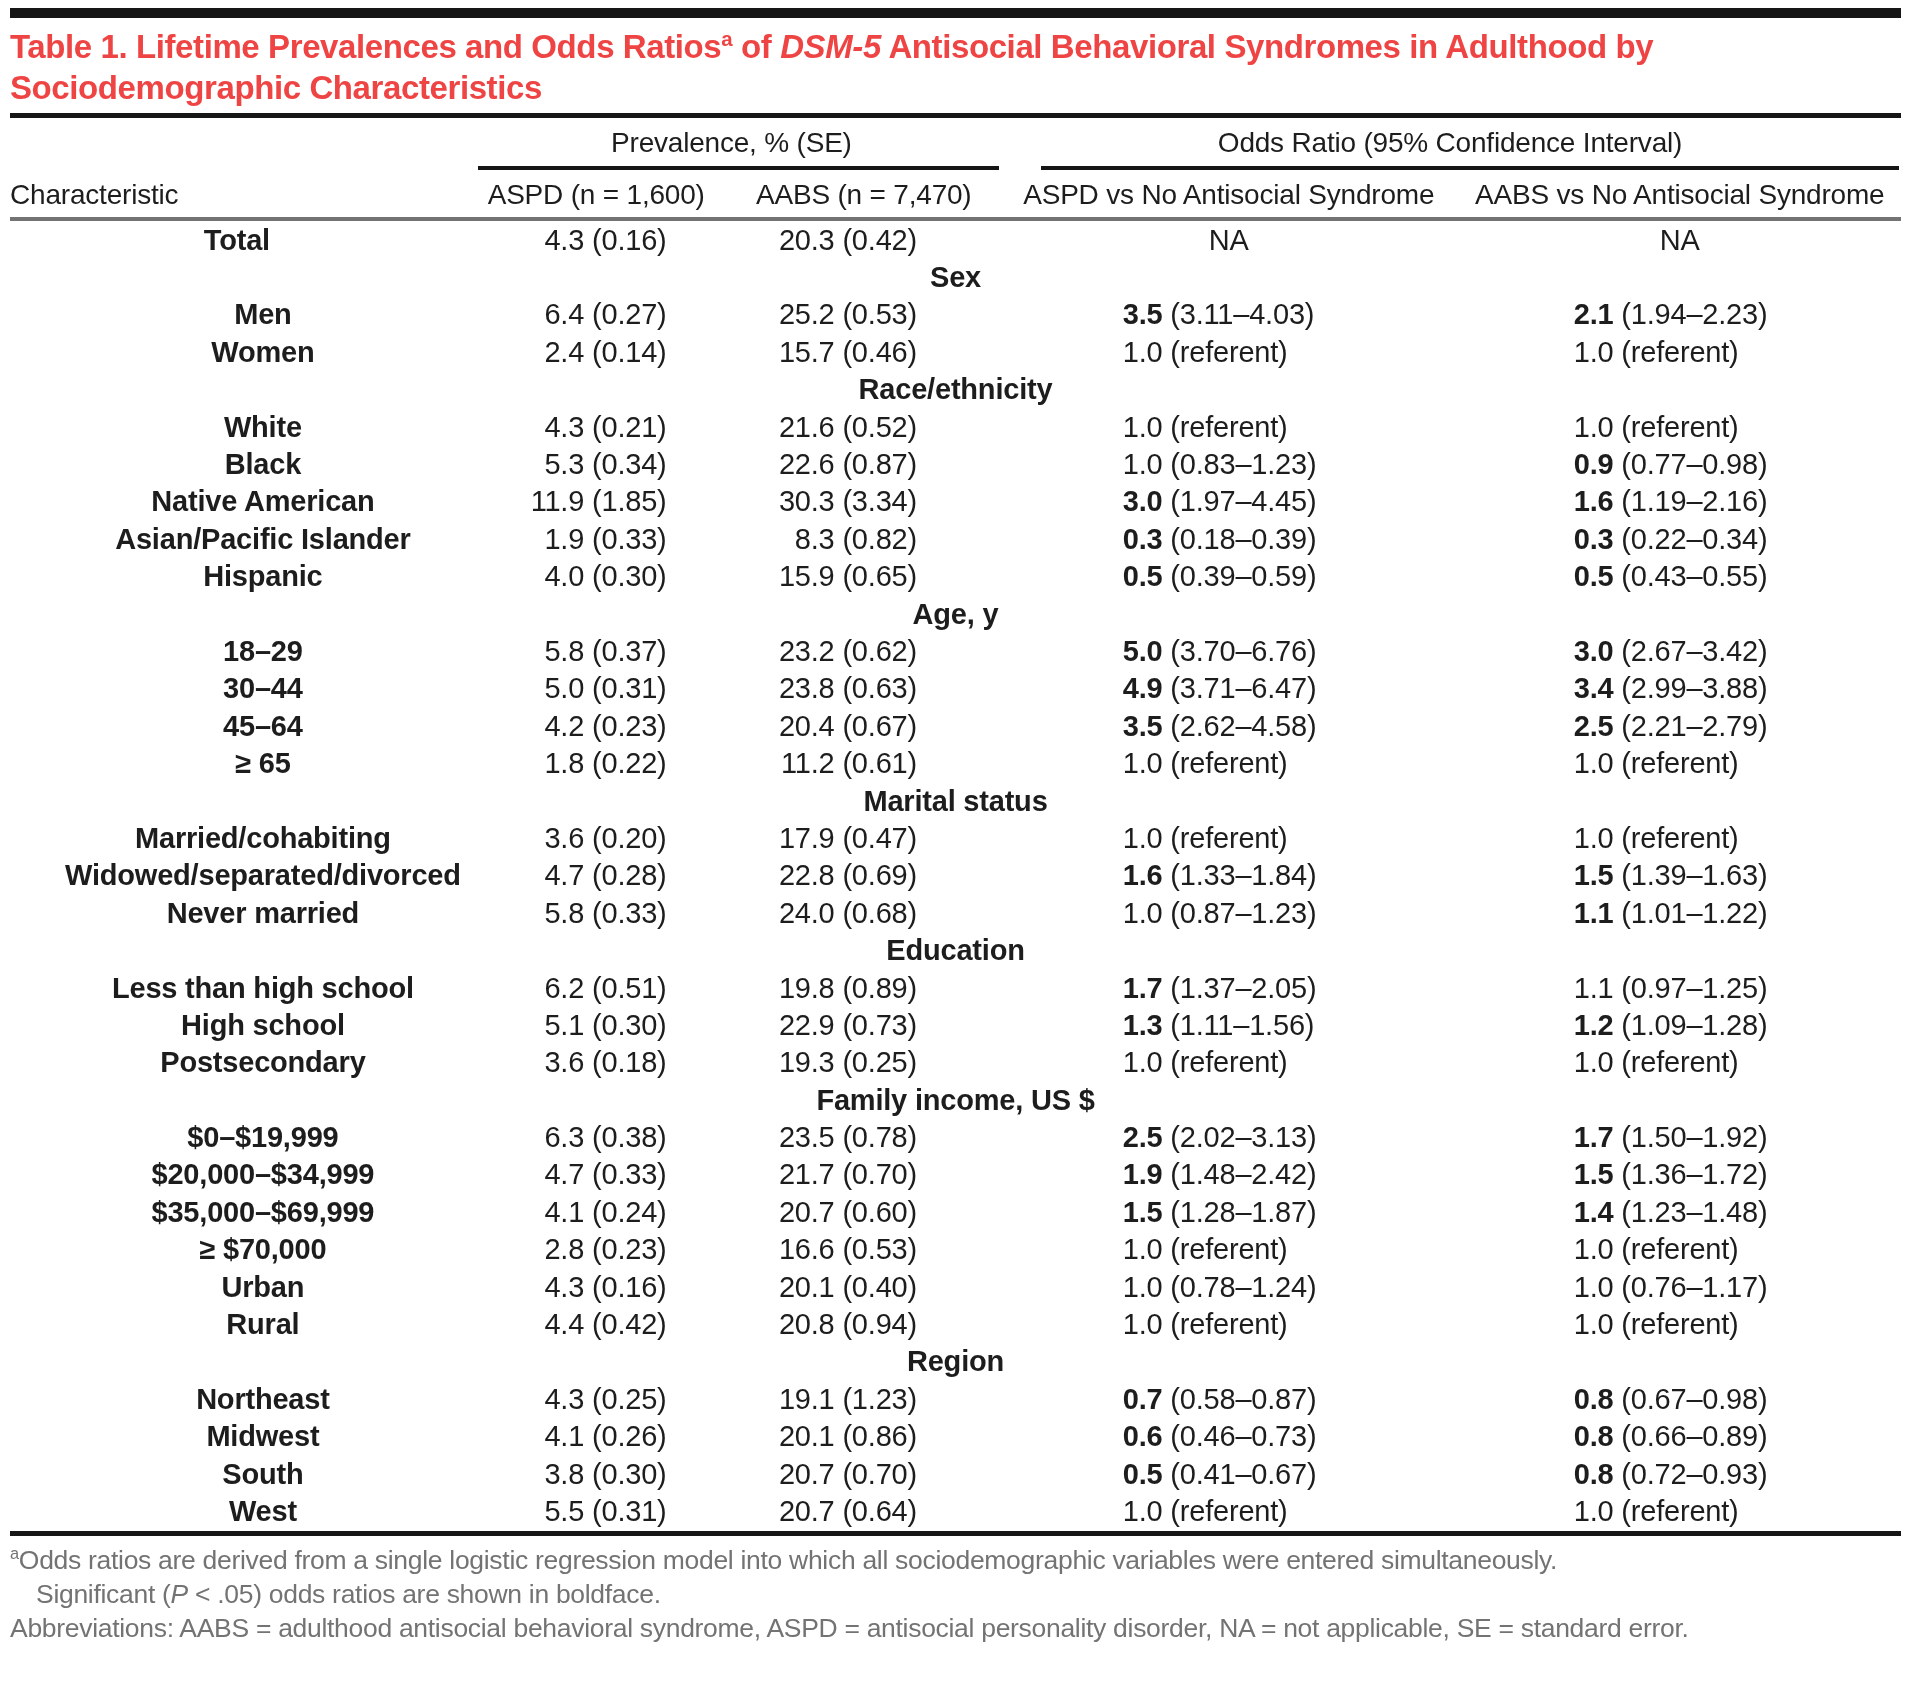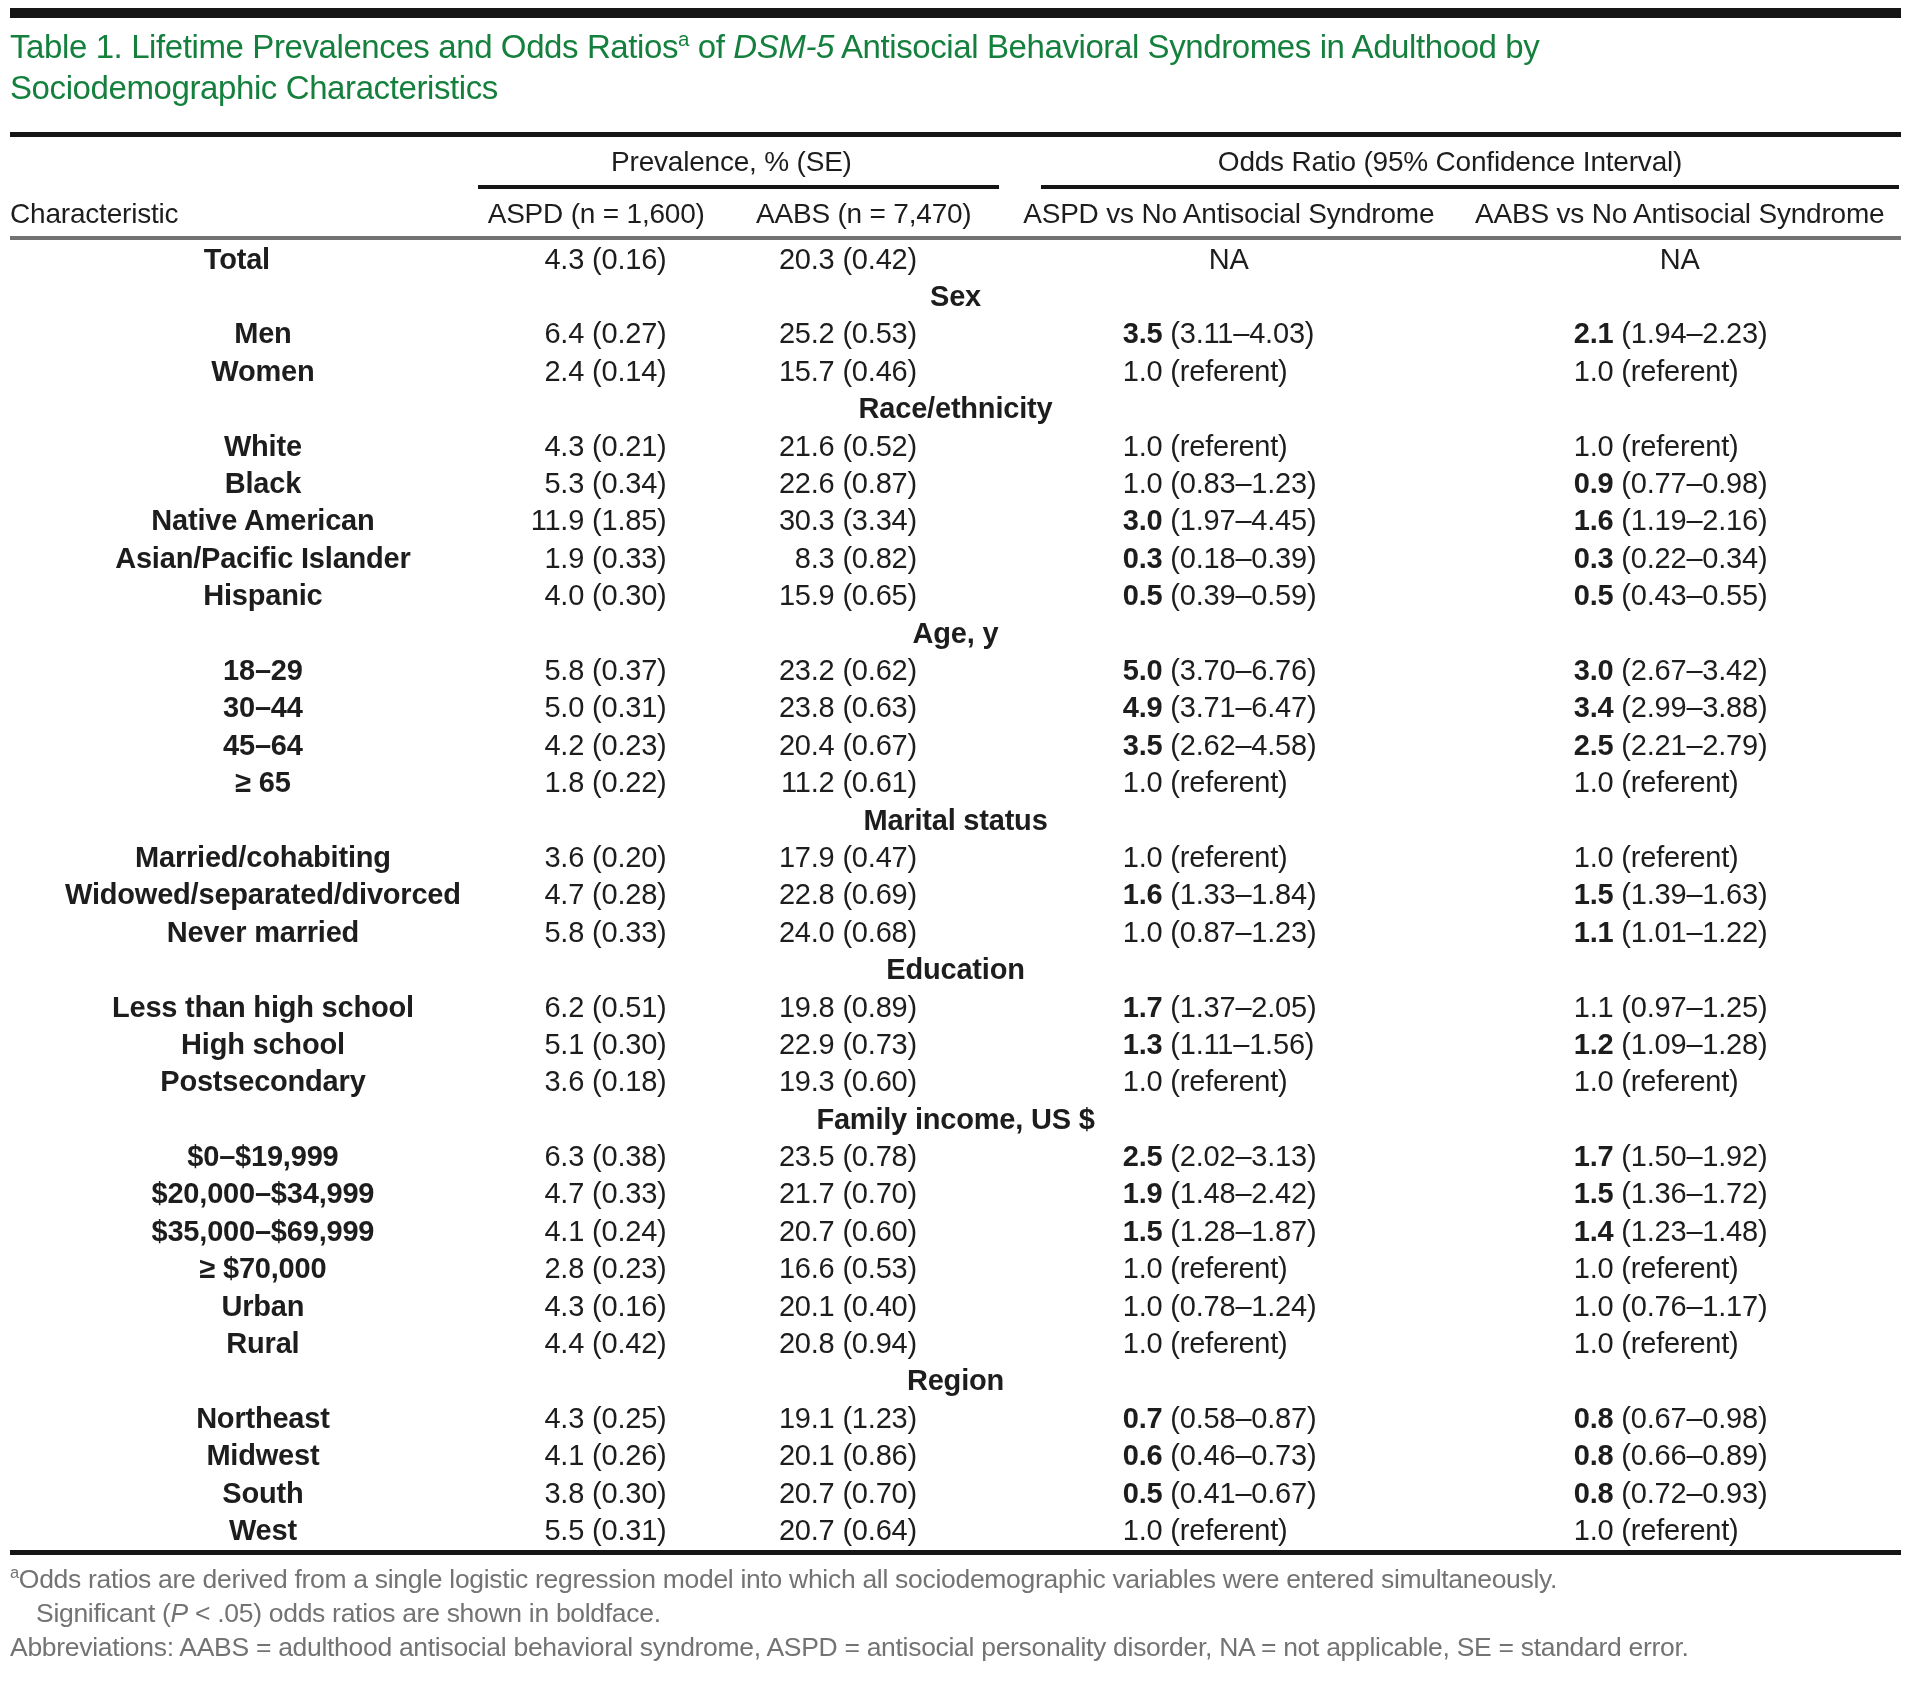--- a/index.html
+++ b/index.html
@@ -8,22 +8,22 @@
     width:1911px; height:1690px;
     box-sizing:border-box;
     padding:8px 10px 0 10px;
     font-family:"Liberation Sans", sans-serif;
     color:#1d1d1d;
     overflow:hidden;
     background:#ffffff;
   }
   .top-bar { height:10px; background:#161616; }
   .table-title {
-    font-size:33px; font-weight:400; line-height:41px;
-    letter-spacing:-0.4px; margin:8px 0 24px 0; color:#15803d;
+    font-size:33px; font-weight:700; line-height:41px;
+    letter-spacing:-0.4px; margin:8px 0 5px 0; color:#ef4444;
   }
   .table-title .it { font-style:italic; }
   .table-title sup { font-size:62%; vertical-align:super; line-height:0; }
   .title-rule { height:5px; background:#161616; }
 
   table.data-table { width:100%; border-collapse:collapse; table-layout:fixed; }
   col.c1 { width:24%; } col.c2 { width:14%; } col.c3 { width:14.3%; }
   col.c4 { width:24.3%; } col.c5 { width:23.4%; }
 
   thead th { font-weight:400; padding:0; }
@@ -231,21 +231,21 @@
         <tr>
           <td class="char indent">High school</td>
           <td class="prev prev-aspd">5.1 (0.30)</td>
           <td class="prev prev-aabs">22.9 (0.73)</td>
           <td class="or-cell"><span class="or-block"><b class="or-value bold">1.3</b><span class="ci"> (1.11–1.56)</span></span></td>
           <td class="or-cell"><span class="or-block"><b class="or-value bold">1.2</b><span class="ci"> (1.09–1.28)</span></span></td>
         </tr>
         <tr>
           <td class="char indent">Postsecondary</td>
           <td class="prev prev-aspd">3.6 (0.18)</td>
-          <td class="prev prev-aabs">19.3 (0.60)</td>
+          <td class="prev prev-aabs">19.3 (0.25)</td>
           <td class="or-cell"><span class="or-block"><span class="or-value">1.0</span><span class="ci"> (referent)</span></span></td>
           <td class="or-cell"><span class="or-block"><span class="or-value">1.0</span><span class="ci"> (referent)</span></span></td>
         </tr>
         <tr>
           <td class="char group" colspan="5">Family income, US $</td>
         </tr>
         <tr>
           <td class="char indent">$0–$19,999</td>
           <td class="prev prev-aspd">6.3 (0.38)</td>
           <td class="prev prev-aabs">23.5 (0.78)</td>

